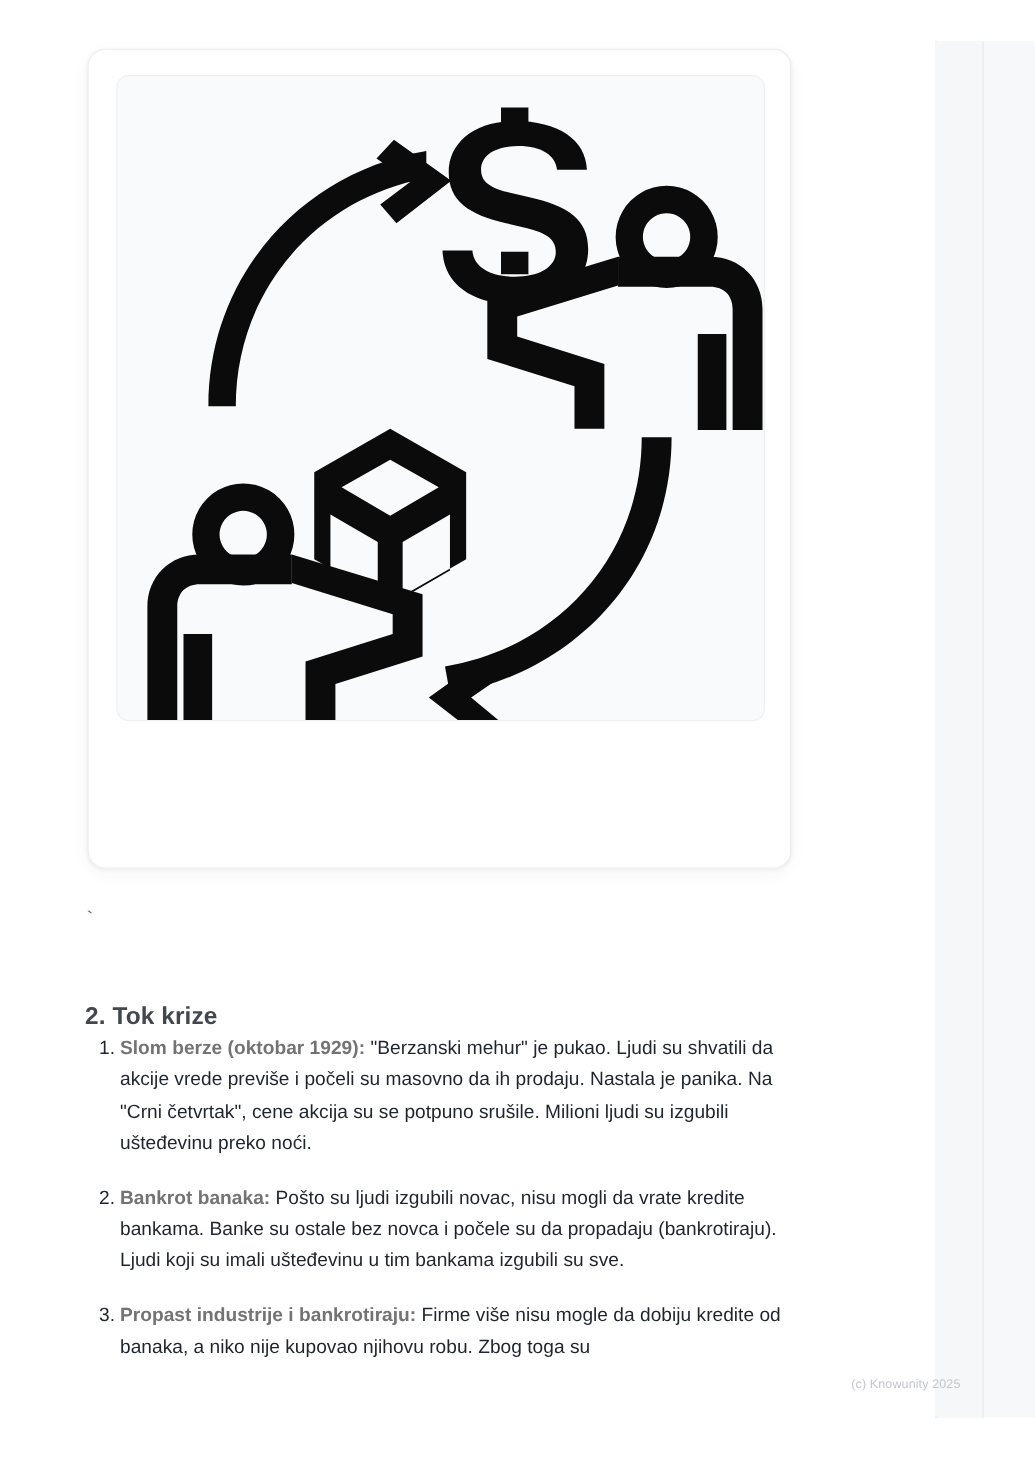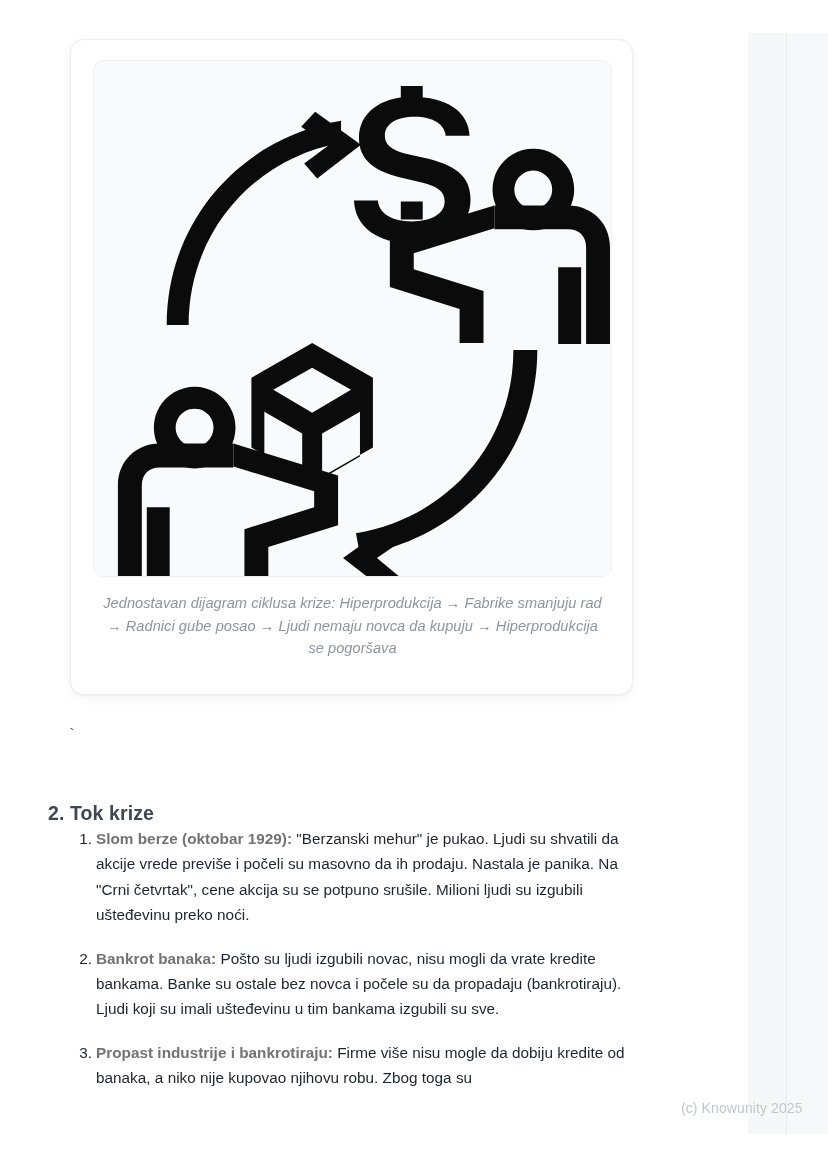--- a/index.html
+++ b/index.html
@@ -99,21 +99,21 @@
     top: 726px;
     font-family: "Liberation Mono", monospace;
     font-size: 16px;
     line-height: 20px;
     color: #5b6470;
   }
 
   
   .section-heading {
     position: absolute;
-    left: 48px;
+    left: 68px;
     top: 786px;
     font-size: 19.5px;
     font-weight: bold;
     color: #40474f;
     letter-spacing: 0.1px;
   }
 
   
   .content-list {
     position: absolute;
@@ -149,21 +149,21 @@
   }
   .item-body {
     color: #1e2530;
   }
 
   
   .watermark {
     position: absolute;
     left: 681px;
     top: 1101px;
-    font-size: 14px;
+    font-size: 10px;
     line-height: 14px;
     color: #c2c6cc;
     letter-spacing: 0.1px;
     white-space: nowrap;
   }
 </style>
 </head>
 <body>
 
 <div class="page">
@@ -198,21 +198,20 @@
           <path d="M140 384 l105 32 v50 l-70 22 v35 h-24 v-53 l70 -22 v-16 l-81 -25 z"></path>
           <path d="M53 448 h23 v75 h-23 z"></path>
 
           <path d="M445 290 c0 106 -76 189 -178 206 l-4 -22 c91 -15 158 -89 158 -184 z"></path>
           <path d="M296 466 l-46 33 l44 34 l13 -15 l-23 -19 l26 -18 z"></path>
 
         </g>
       </svg>
     </div>
 
-    <div class="figure-caption">Jednostavan dijagram ciklusa krize: Hiperprodukcija → Fabrike smanjuju rad → Radnici gube posao → Ljudi nemaju novca da kupuju → Hiperprodukcija se pogoršava</div>
   </div>
 
   <div class="stray-code-mark">`</div>
 
   <h2 class="section-heading">2. Tok krize</h2>
 
   <ol class="content-list">
 
     <li class="content-list-item">
       <span class="list-marker">1.</span>

